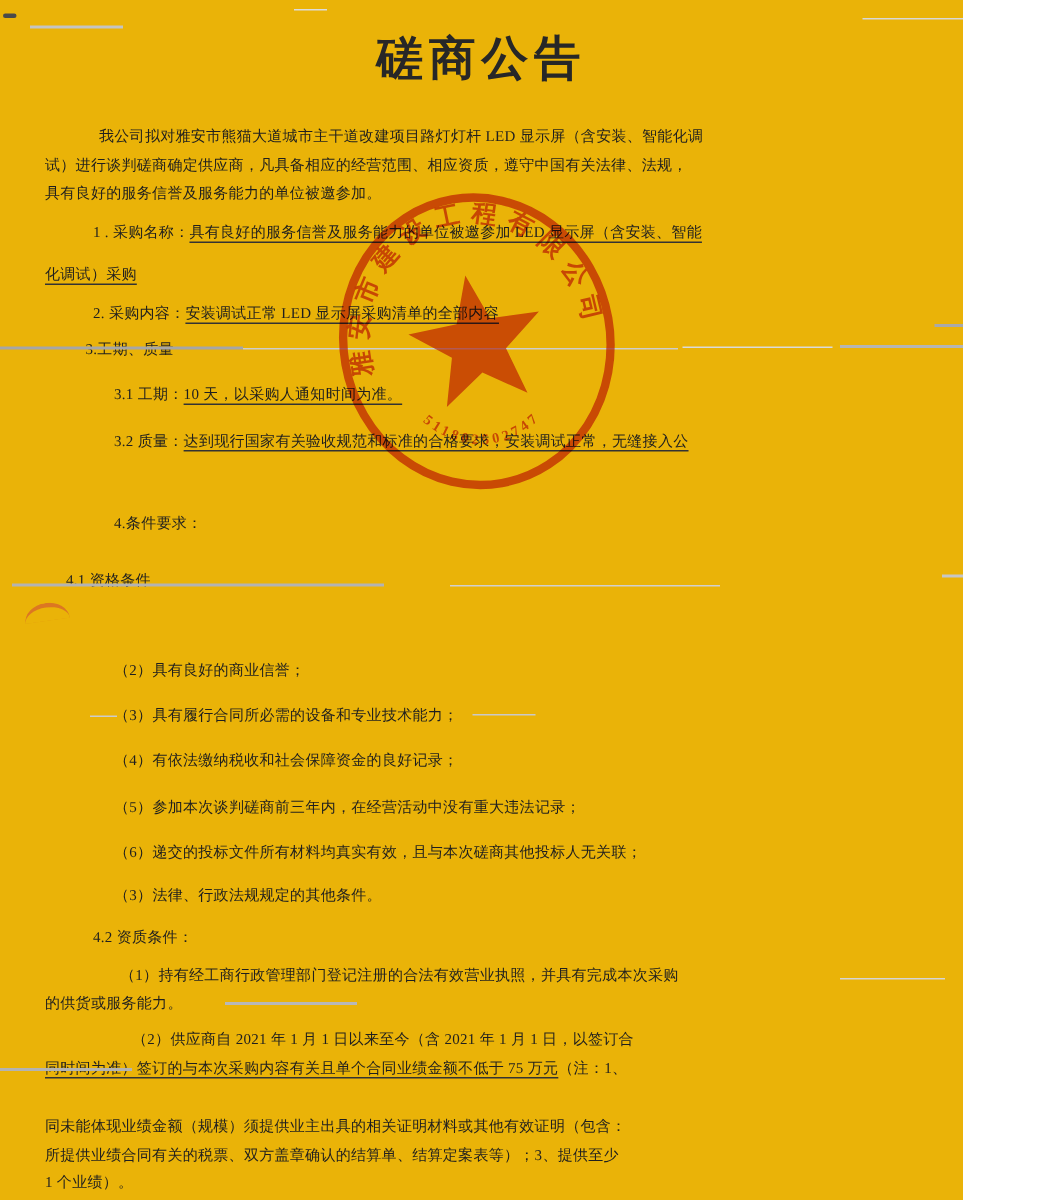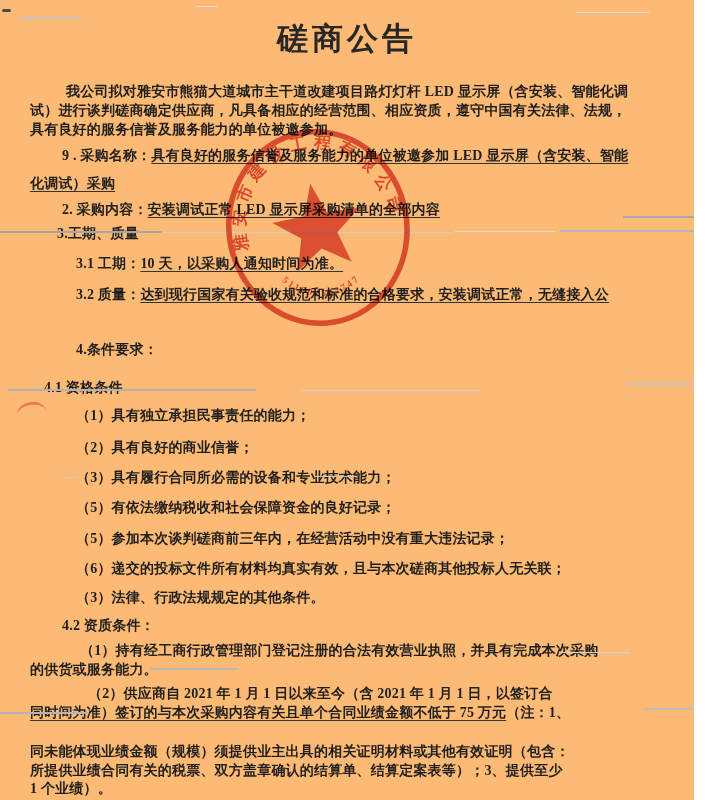--- a/index.html
+++ b/index.html
@@ -1,28 +1,27 @@
 <!DOCTYPE html>
 <html><head>
 <meta charset="utf-8">
 <style>
   html,body{margin:0;padding:0;background:#ffffff;}
   .page{
-    position:relative;width:694px;height:800px;background:#fdba74;
+    position:relative;width:642px;height:800px;background:#eab308;
     font-family:"Liberation Serif","DejaVu Serif",serif;
     color:#1f1f1f;overflow:hidden;
   }
   .title{
     position:absolute;top:18px;left:0;width:100%;text-align:center;
     font-size:31px;font-weight:bold;letter-spacing:4px;color:#272727;
   }
   .ln{
-    position:absolute;font-size:14px;line-height:19px;white-space:nowrap;
+    position:absolute;font-size:10px;line-height:19px;white-space:nowrap;
     letter-spacing:0.2px;
-    font-weight:bold;
   }
   .u{text-decoration:underline;text-underline-offset:3px;text-decoration-thickness:1px;text-decoration-color:#333;}
   .art{position:absolute;height:1px;background:#c9c9c9;}
   .stamp{
     position:absolute;left:222px;top:124px;width:192px;height:208px;
     transform:rotate(-10deg);mix-blend-mode:multiply;opacity:.85;pointer-events:none;
   }
   .stamp text{font-family:"Liberation Serif","DejaVu Serif",serif;font-weight:bold;}
   .penmark{
     position:absolute;left:16px;top:402px;width:30px;height:9px;
@@ -34,33 +33,32 @@
 <body>
 
 <div class="page">
 
   <div class="title">磋商公告</div>
 
   <div class="ln" style="left:66px;top:82px"><span>我公司拟对雅安市熊猫大道城市主干道改建项目路灯灯杆 LED 显示屏（含安装、智能化调</span><span class="u"></span><span></span></div>
   <div class="ln" style="left:30px;top:101px"><span>试）进行谈判磋商确定供应商，凡具备相应的经营范围、相应资质，遵守中国有关法律、法规，</span><span class="u"></span><span></span></div>
   <div class="ln" style="left:30px;top:120px"><span>具有良好的服务信誉及服务能力的单位被邀参加。</span><span class="u"></span><span></span></div>
 
-  <div class="ln" style="left:62px;top:146px"><span>9 . 采购名称：</span><span class="u">具有良好的服务信誉及服务能力的单位被邀参加 LED 显示屏（含安装、智能</span><span></span></div>
+  <div class="ln" style="left:62px;top:146px"><span>1 . 采购名称：</span><span class="u">具有良好的服务信誉及服务能力的单位被邀参加 LED 显示屏（含安装、智能</span><span></span></div>
   <div class="ln" style="left:30px;top:174px"><span></span><span class="u">化调试）采购</span><span></span></div>
   <div class="ln" style="left:62px;top:200px"><span>2. 采购内容：</span><span class="u">安装调试正常 LED 显示屏采购清单的全部内容</span><span></span></div>
   <div class="ln" style="left:57px;top:224px"><span>3.工期、质量</span><span class="u"></span><span></span></div>
   <div class="ln" style="left:76px;top:254px"><span>3.1 工期：</span><span class="u">10 天，以采购人通知时间为准。</span><span></span></div>
   <div class="ln" style="left:76px;top:285px"><span>3.2 质量：</span><span class="u">达到现行国家有关验收规范和标准的合格要求，安装调试正常，无缝接入公</span><span></span></div>
   <div class="ln" style="left:76px;top:340px"><span>4.条件要求：</span><span class="u"></span><span></span></div>
   <div class="ln" style="left:44px;top:378px"><span>4.1 资格条件</span><span class="u"></span><span></span></div>
 
-  <div class="ln" style="left:76px;top:406px"><span>（1）具有独立承担民事责任的能力；</span></div>
   <div class="ln" style="left:76px;top:438px"><span>（2）具有良好的商业信誉；</span></div>
   <div class="ln" style="left:76px;top:468px"><span>（3）具有履行合同所必需的设备和专业技术能力；</span></div>
-  <div class="ln" style="left:76px;top:498px"><span>（5）有依法缴纳税收和社会保障资金的良好记录；</span></div>
+  <div class="ln" style="left:76px;top:498px"><span>（4）有依法缴纳税收和社会保障资金的良好记录；</span></div>
   <div class="ln" style="left:76px;top:529px"><span>（5）参加本次谈判磋商前三年内，在经营活动中没有重大违法记录；</span></div>
   <div class="ln" style="left:76px;top:559px"><span>（6）递交的投标文件所有材料均真实有效，且与本次磋商其他投标人无关联；</span></div>
   <div class="ln" style="left:76px;top:588px"><span>（3）法律、行政法规规定的其他条件。</span></div>
 
   <div class="ln" style="left:62px;top:616px"><span>4.2 资质条件：</span></div>
   <div class="ln" style="left:80px;top:641px"><span>（1）持有经工商行政管理部门登记注册的合法有效营业执照，并具有完成本次采购</span></div>
   <div class="ln" style="left:30px;top:660px"><span>的供货或服务能力。</span></div>
   <div class="ln" style="left:88px;top:684px"><span>（2）供应商自 2021 年 1 月 1 日以来至今（含 2021 年 1 月 1 日，以签订合</span></div>
   <div class="ln" style="left:30px;top:703px"><span></span><span class="u">同时间为准）签订的与本次采购内容有关且单个合同业绩金额不低于 75 万元</span><span>（注：1、</span></div>
   <div class="ln" style="left:30px;top:742px"><span>同未能体现业绩金额（规模）须提供业主出具的相关证明材料或其他有效证明（包含：</span></div>

